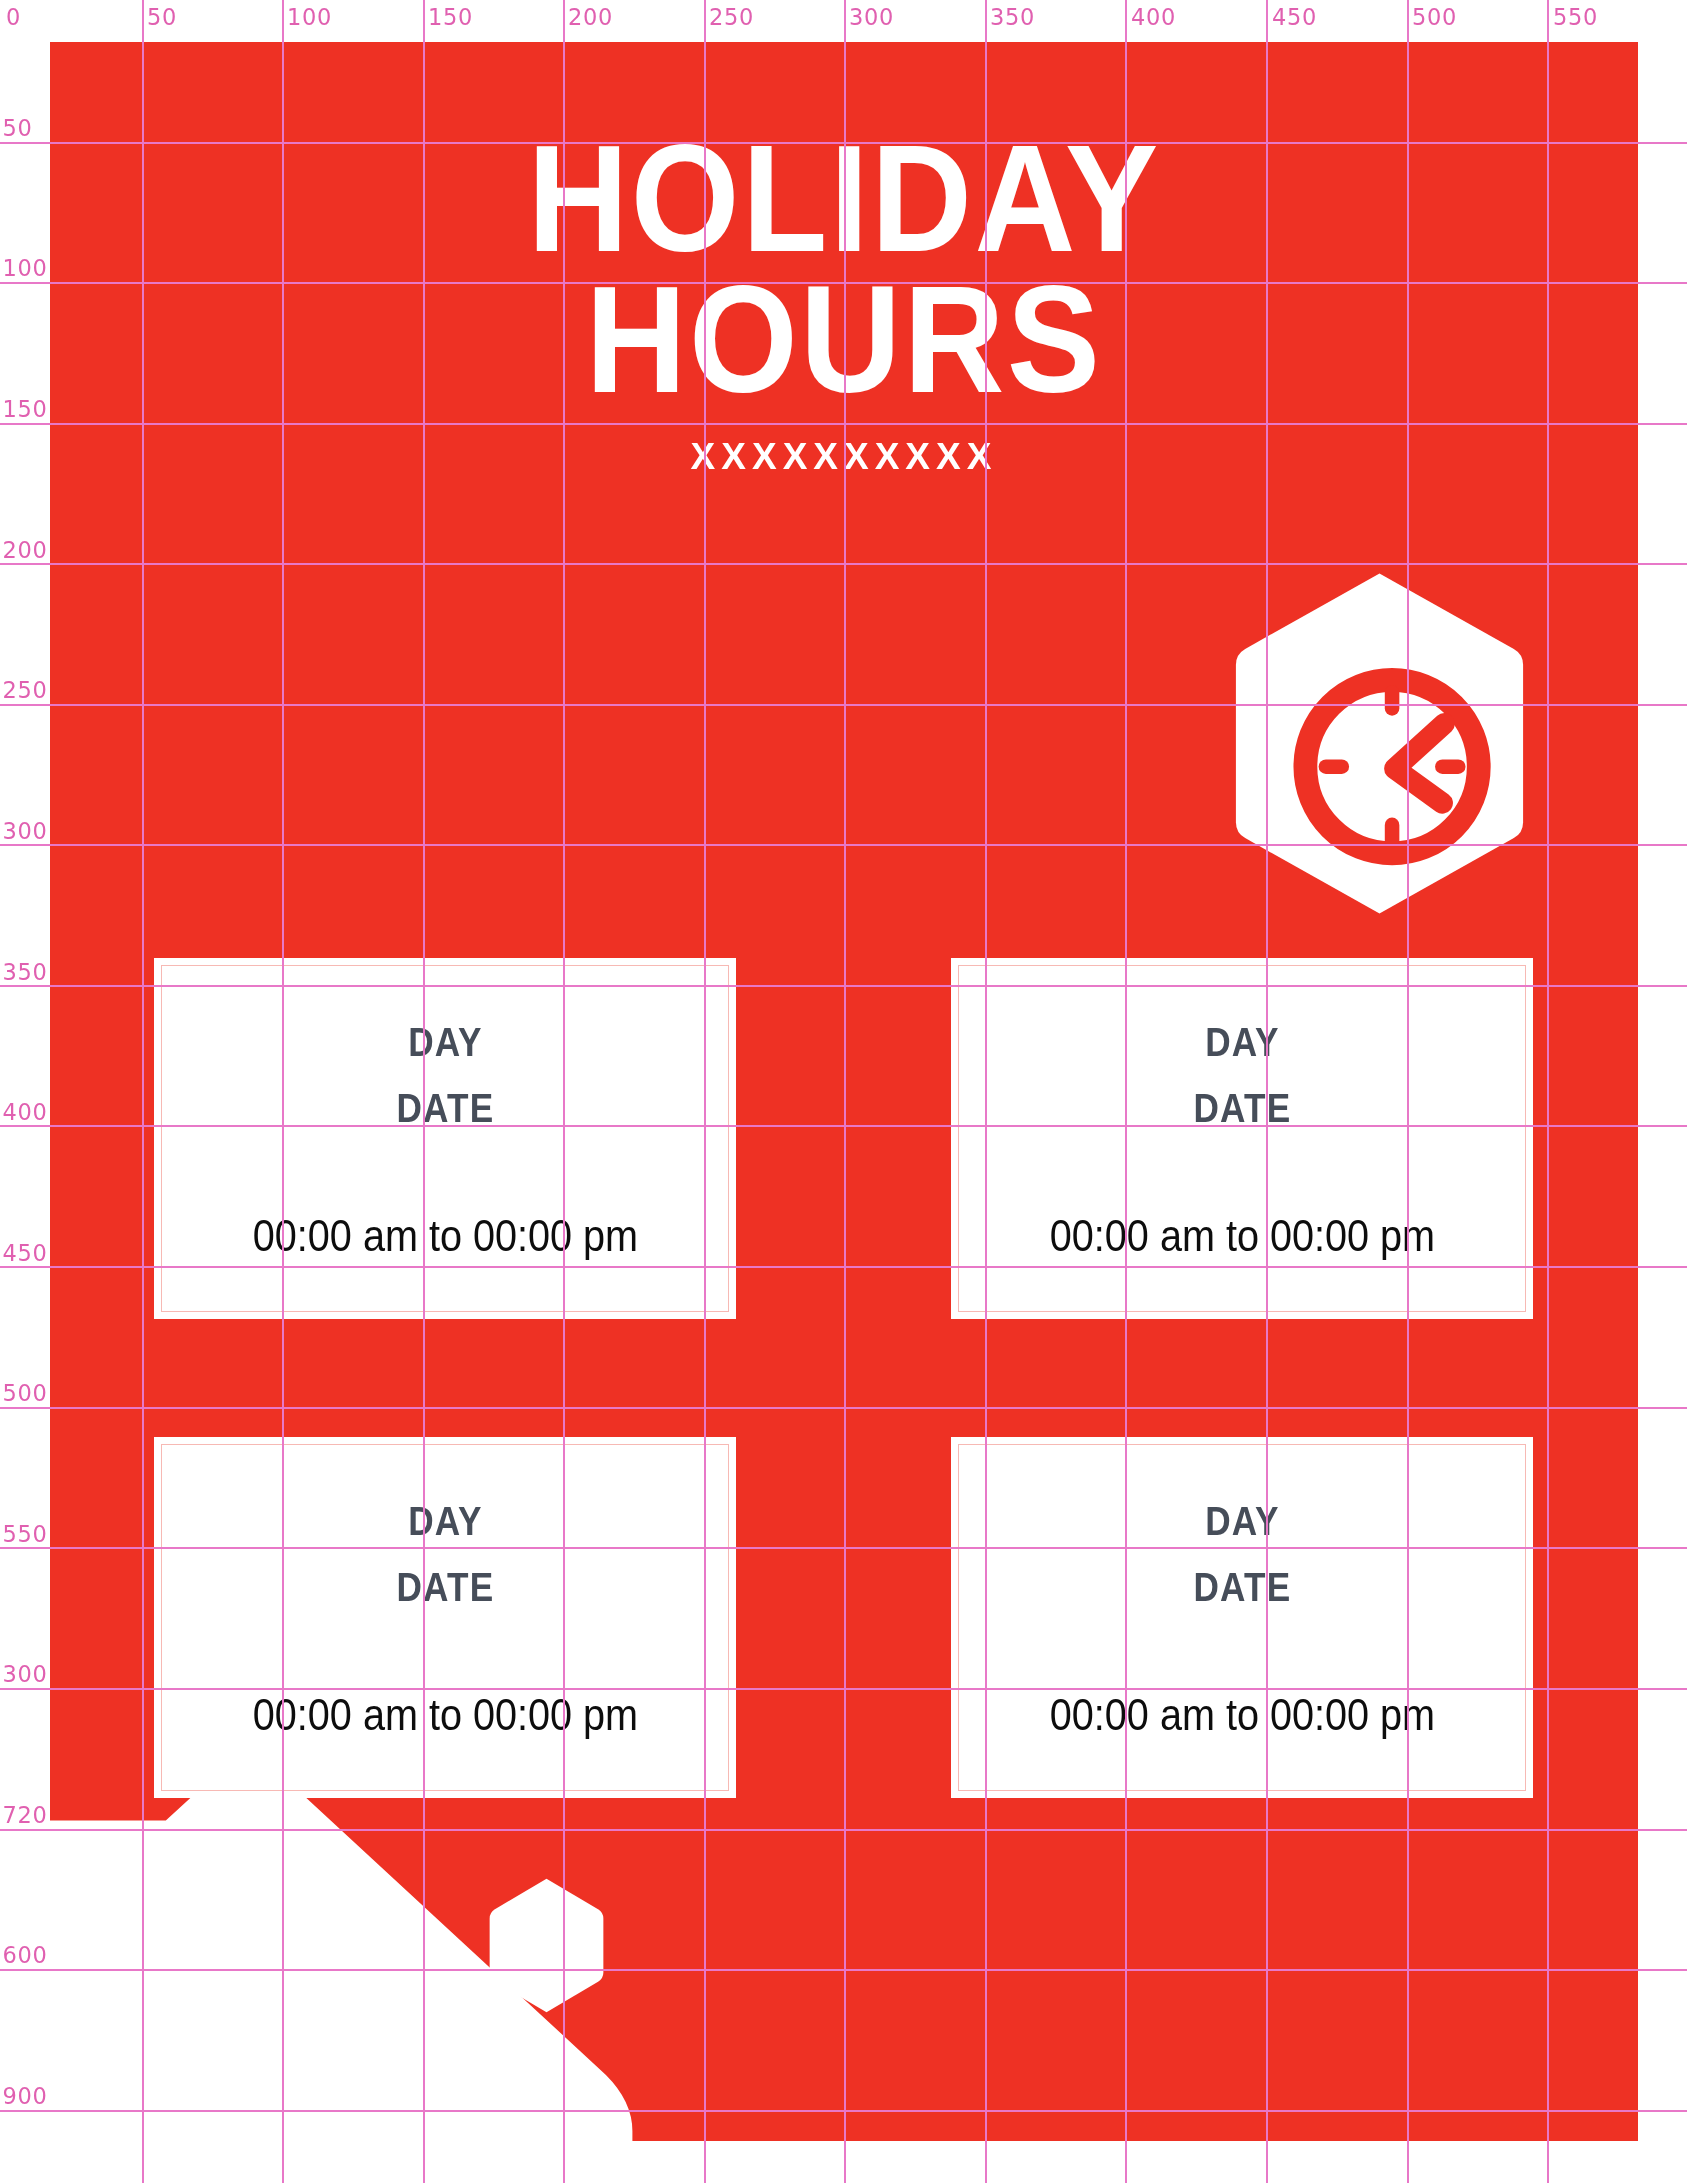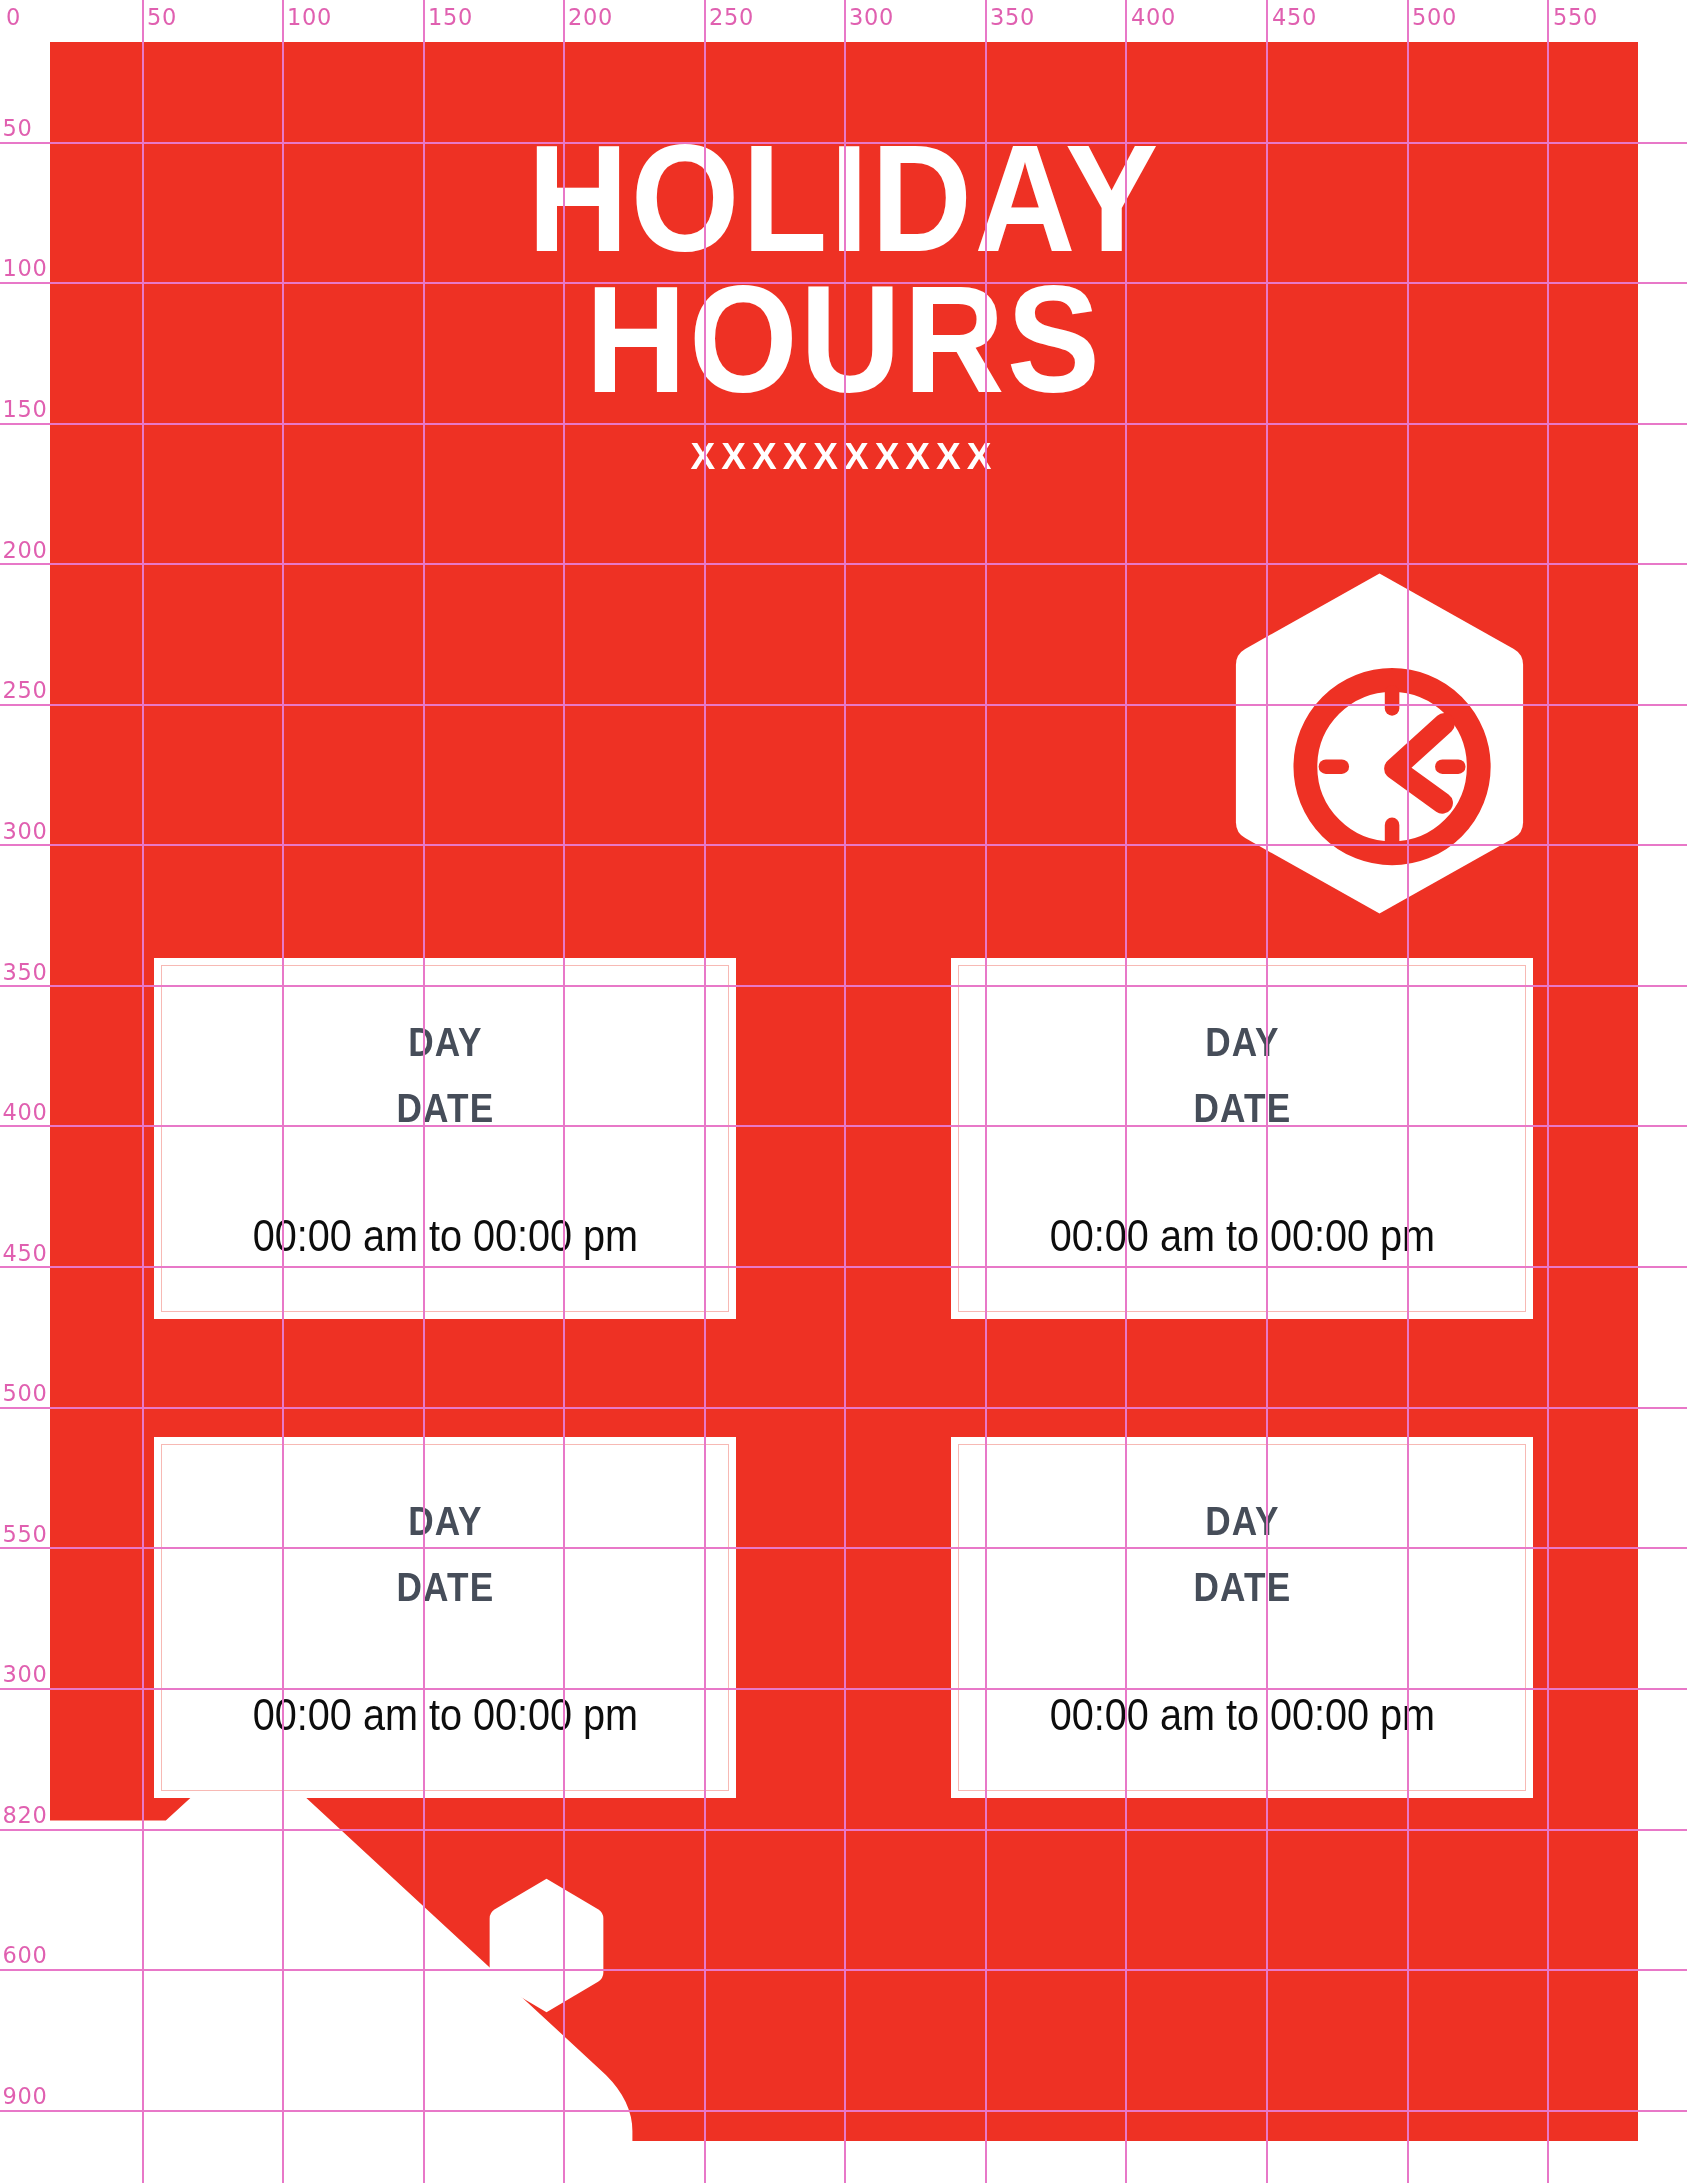--- a/index.html
+++ b/index.html
@@ -307,19 +307,19 @@
     <div class="ruler-label ruler-label-y" style="top: 1099px;">400</div>
     <div class="grid-line-h" style="top: 1266px;"></div>
     <div class="ruler-label ruler-label-y" style="top: 1240px;">450</div>
     <div class="grid-line-h" style="top: 1407px;"></div>
     <div class="ruler-label ruler-label-y" style="top: 1380px;">500</div>
     <div class="grid-line-h" style="top: 1547px;"></div>
     <div class="ruler-label ruler-label-y" style="top: 1521px;">550</div>
     <div class="grid-line-h" style="top: 1688px;"></div>
     <div class="ruler-label ruler-label-y" style="top: 1661px;">300</div>
     <div class="grid-line-h" style="top: 1829px;"></div>
-    <div class="ruler-label ruler-label-y" style="top: 1802px;">820</div>
+    <div class="ruler-label ruler-label-y" style="top: 1802px;">720</div>
     <div class="grid-line-h" style="top: 1969px;"></div>
     <div class="ruler-label ruler-label-y" style="top: 1942px;">600</div>
     <div class="grid-line-h" style="top: 2110px;"></div>
     <div class="ruler-label ruler-label-y" style="top: 2083px;">900</div>
   </div>
 
 
 </body></html>

